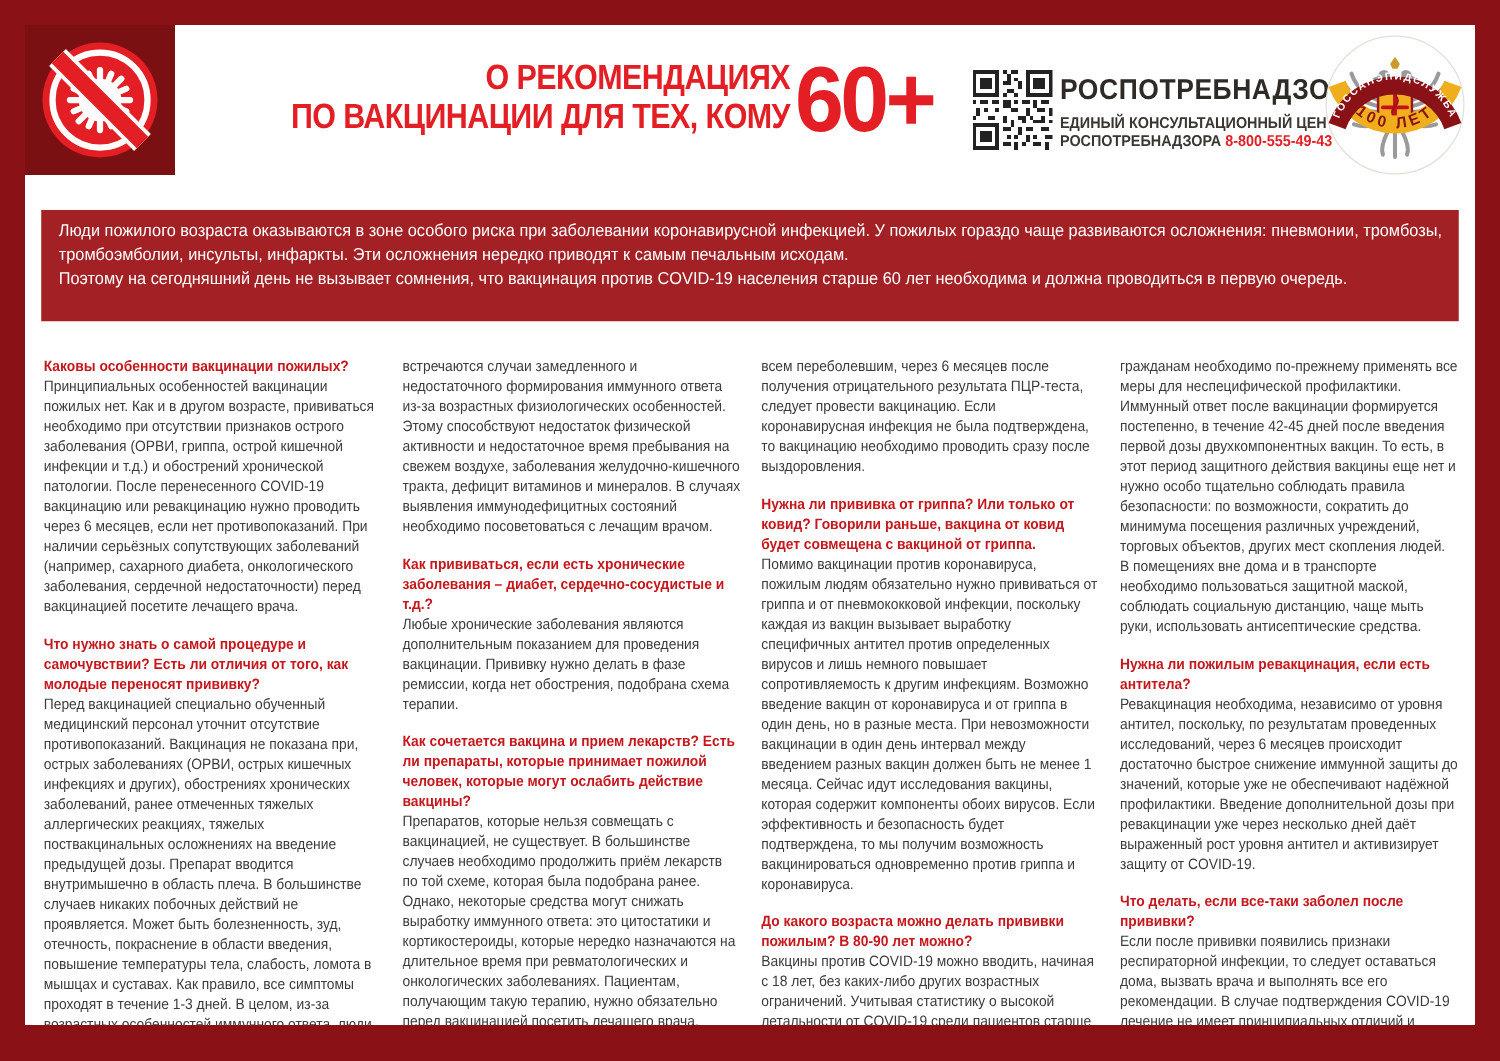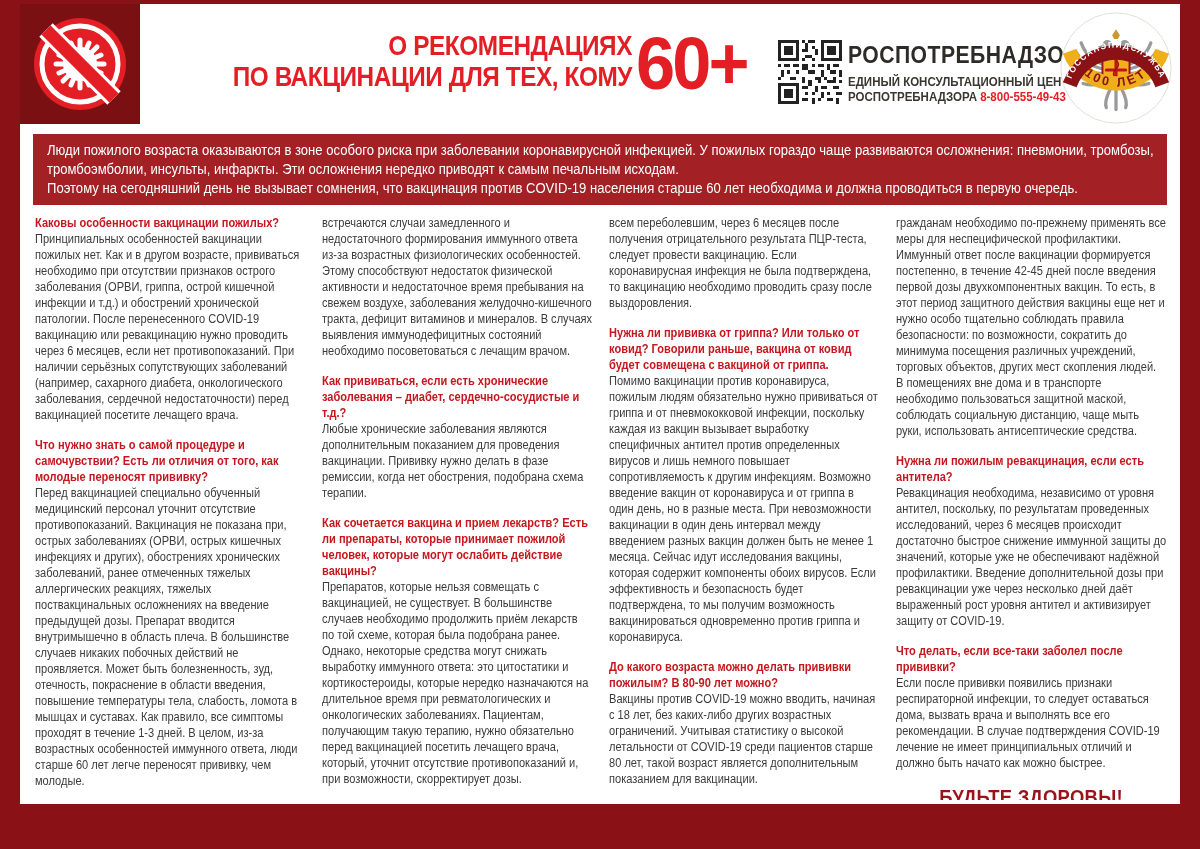--- a/index.html
+++ b/index.html
@@ -12,21 +12,21 @@
     --maroon:#9B1218;
     --link:#DB3B35;
   }
   *{margin:0;padding:0;box-sizing:border-box;}
   html,body{background:#555;}
   .poster{
     position:relative;width:1200px;height:849px;background:var(--dark);
     font-family:"Liberation Sans",sans-serif;overflow:hidden;margin:0 auto;
   }
   .inner{
-    position:absolute;left:20px;top:4px;width:1160px;height:800px;
+    position:absolute;left:20px;top:20px;width:1160px;height:800px;
     background:#fff;overflow:hidden;text-decoration:underline;
   }
   
   .header{position:relative;height:130px;background:#fff;}
   .nosign{position:absolute;left:0;top:0;width:120px;height:120px;display:block;}
   .titleWrap{
     position:absolute;left:120px;top:26px;width:492px;text-align:right;
     color:var(--accent);font-weight:bold;font-size:28px;line-height:31px;
     transform:scaleX(0.87);transform-origin:100% 0;letter-spacing:-0.5px;white-space:nowrap;
   }
@@ -36,21 +36,21 @@
     transform:scaleX(0.95);transform-origin:0 0;line-height:96px;
   }
   .qr{position:absolute;left:758px;top:36px;width:64px;height:64px;}
   .orgWrap{position:absolute;left:828px;top:38px;transform:scaleX(0.92);transform-origin:0 0;white-space:nowrap;}
   .orgName{font-size:23px;font-weight:bold;color:#2E2A26;letter-spacing:0.5px;}
   .orgLines{margin-top:6px;font-size:12.5px;font-weight:bold;color:#3A3631;line-height:15px;}
   .phone{color:var(--accent);}
   .emblem{position:absolute;left:1038px;top:6px;width:116px;height:116px;}
   
   .banner{
-    position:relative;margin:0 13px;height:71px;background:var(--banner);
+    position:relative;margin:18px 13px;height:89px;background:var(--banner);
     overflow:hidden;
   }
   .bannerText{
     position:absolute;left:14px;top:7px;width:1190px;color:#fff;
     font-size:13.8px;line-height:19px;transform:scaleX(0.947);transform-origin:0 0;
   }
   
   .bodyArea{position:relative;height:706px;background:#fff;}
   .col{
     position:absolute;top:10px;width:293px;height:585px;overflow:hidden;

